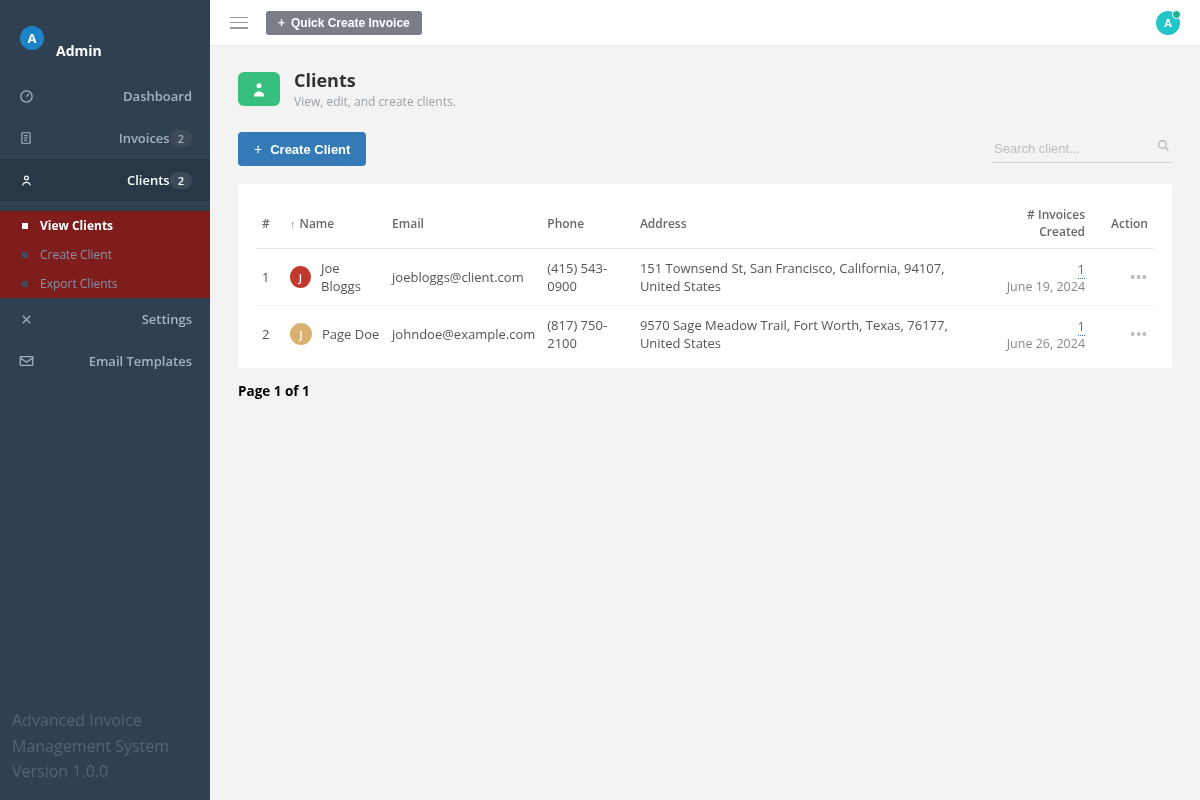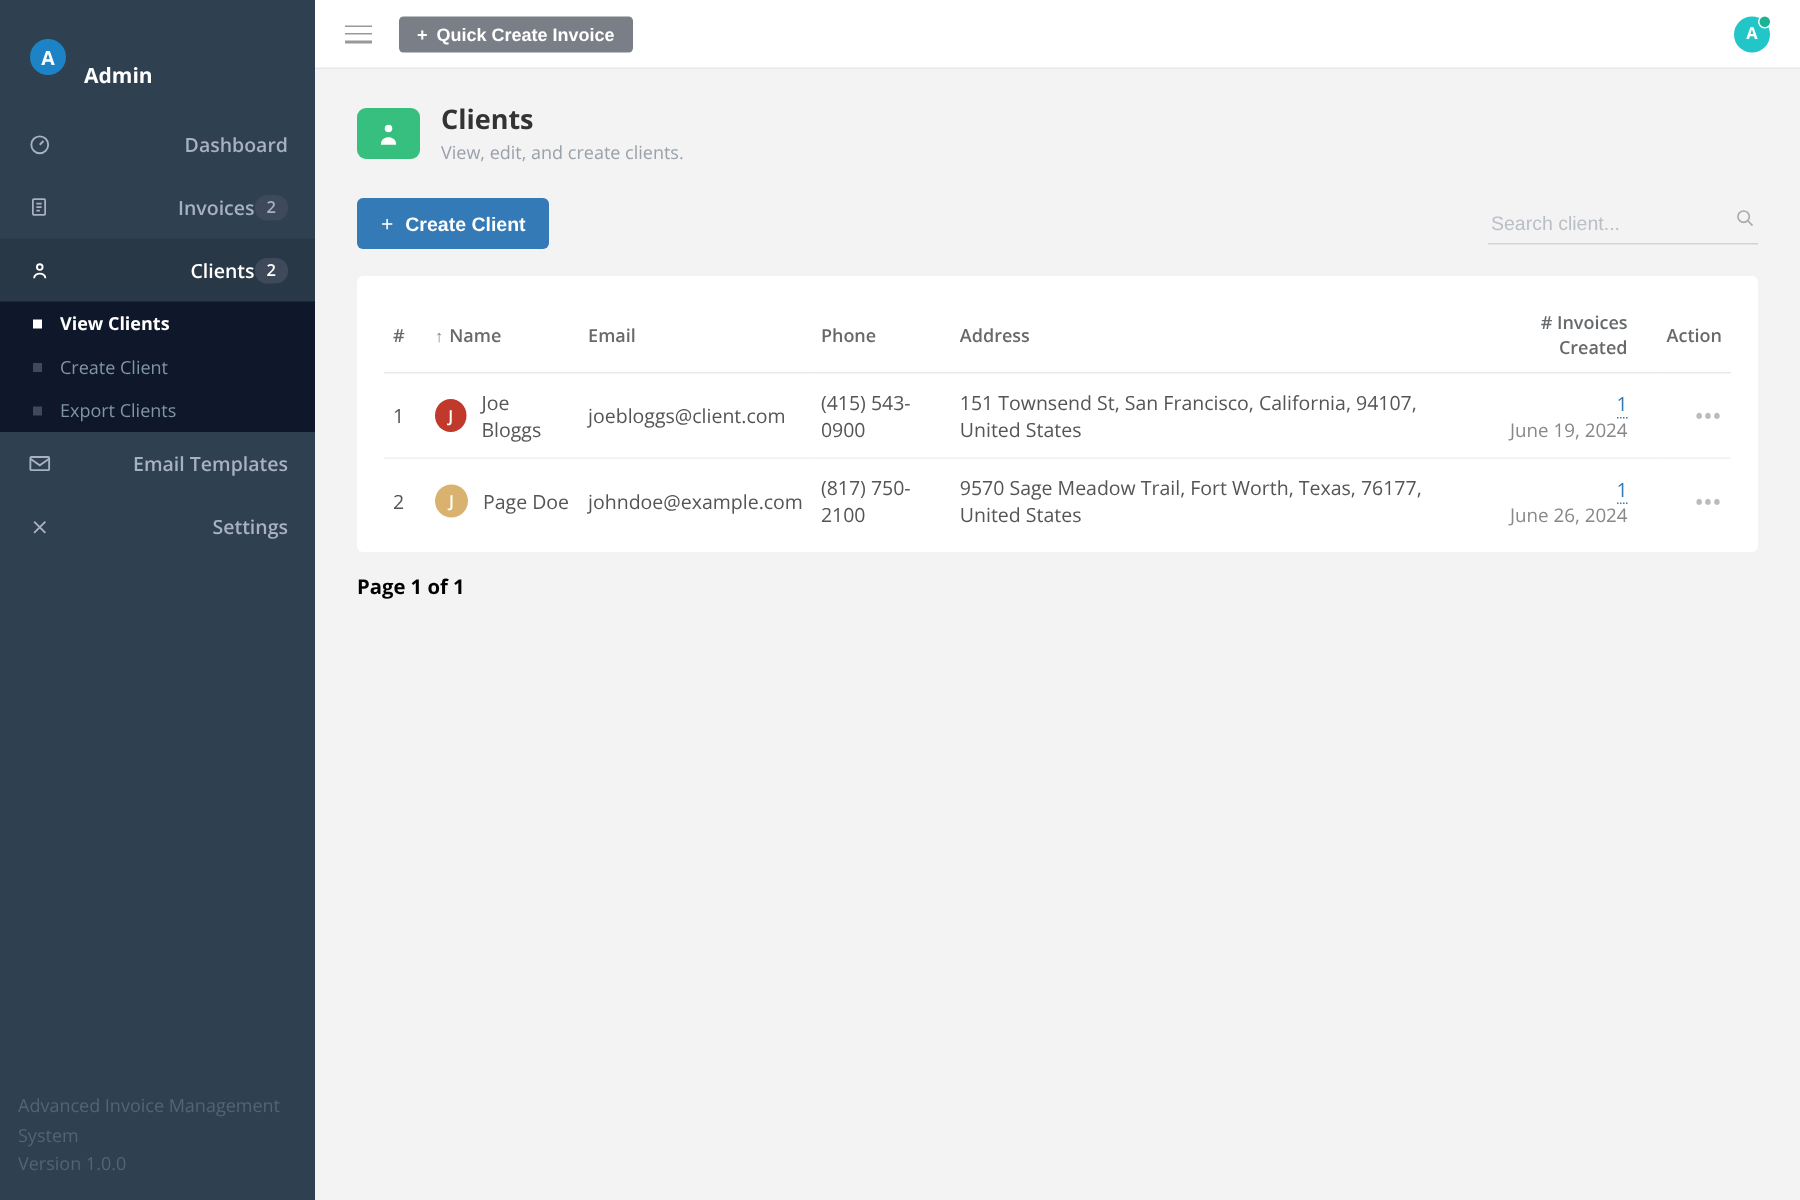--- a/index.html
+++ b/index.html
@@ -11,26 +11,26 @@
 .sidebar-header { display: flex; align-items: center; padding: 15px 20px; }
 .sidebar-avatar { width: 24px; height: 24px; border-radius: 50%; background: #1c84c6; color: #fff; font-weight: bold; display: flex; align-items: center; justify-content: center; font-size: 13px; margin-right: 12px; }
 .sidebar-user { color: #fff; font-weight: 700; font-size: 14px; margin-top: 26px; }
 .nav { list-style: none; flex: 1; }
 .nav-item { display: flex; align-items: center; padding: 12px 18px; color: #a7b1c2; cursor: pointer; font-weight: 600; }
 .nav-item.active { background: #293846; color: #fff; }
 .nav-item .nav-icon { width: 16px; height: 16px; margin-right: 10px; display: inline-flex; align-items: center; justify-content: center; }
 .nav-item .nav-label { flex: 1; text-align: right; }
 .nav-badge { background: #3e495a; color: #a7b1c2; border-radius: 8px; padding: 1px 8px; font-size: 11px; font-weight: 600; }
 .nav-item.active .nav-badge { background: #3e495a; color: #fff; }
-.subnav { background: #0f172a; list-style: none; }
+.subnav { background: #7f1d1d; list-style: none; margin-top: 10px; }
 .subnav-item { display: flex; align-items: center; padding: 6px 18px 6px 22px; color: #8095a8; cursor: pointer; font-size: 12px; font-weight: 400; }
 .subnav-item.active { color: #fff; font-weight: 700; }
 .subnav-bullet { width: 6px; height: 6px; background: #3e495a; margin-right: 12px; }
 .subnav-item.active .subnav-bullet { background: #fff; }
-.sidebar-footer { padding: 12px 12px 15px 12px; color: #556373; font-size: 12px; line-height: 1.6; }
+.sidebar-footer { padding: 12px 12px 15px 12px; color: #556373; font-size: 16px; line-height: 1.6; }
 
 
 .main { flex: 1; display: flex; flex-direction: column; }
 .topbar { height: 46px; background: #fff; border-bottom: 1px solid #e7eaec; display: flex; align-items: center; padding: 0 20px; }
 .hamburger { width: 18px; height: 12px; display: flex; flex-direction: column; justify-content: space-between; cursor: pointer; margin-right: 18px; }
 .hamburger span { height: 1.5px; background: #999; }
 .quick-btn { background: #7a7e86; color: #fff; border: none; padding: 5px 12px; border-radius: 3px; font-size: 12px; font-weight: 700; cursor: pointer; display: inline-flex; align-items: center; }
 .quick-btn .plus { margin-right: 6px; font-size: 12px; }
 .topbar-spacer { flex: 1; }
 .topbar-avatar { width: 24px; height: 24px; border-radius: 50%; background: #23c6c8; color: #fff; font-weight: 700; display: flex; align-items: center; justify-content: center; font-size: 11px; cursor: pointer; position: relative; }
@@ -119,34 +119,34 @@
             <span class="subnav-bullet"></span>
             <span>Create Client</span>
           </li>
         <li class="subnav-item">
             <span class="subnav-bullet"></span>
             <span>Export Clients</span>
           </li>
       </ul>
       <li class="nav-item">
         <span class="nav-icon">
+            <svg width="15" height="15" viewBox="0 0 24 24" fill="none" stroke="#a7b1c2" stroke-width="2">
+              <path d="M6 6l12 12M18 6L6 18"></path>
+            </svg>
+          </span>
+        <span class="nav-label">Settings</span>
+      </li>
+      <li class="nav-item">
+        <span class="nav-icon">
             <svg width="15" height="12" viewBox="0 0 24 18" fill="none" stroke="#a7b1c2" stroke-width="2">
               <rect x="2" y="2" width="20" height="14" rx="1"></rect>
               <path d="M2 4l10 7 10-7"></path>
             </svg>
           </span>
         <span class="nav-label">Email Templates</span>
-      </li>
-      <li class="nav-item">
-        <span class="nav-icon">
-            <svg width="15" height="15" viewBox="0 0 24 24" fill="none" stroke="#a7b1c2" stroke-width="2">
-              <path d="M6 6l12 12M18 6L6 18"></path>
-            </svg>
-          </span>
-        <span class="nav-label">Settings</span>
       </li>
     </ul>
     <div class="sidebar-footer">
       <div>Advanced Invoice Management System</div>
       <div>Version 1.0.0</div>
     </div>
   </aside>
 
   <div class="main">
     <div class="topbar">

